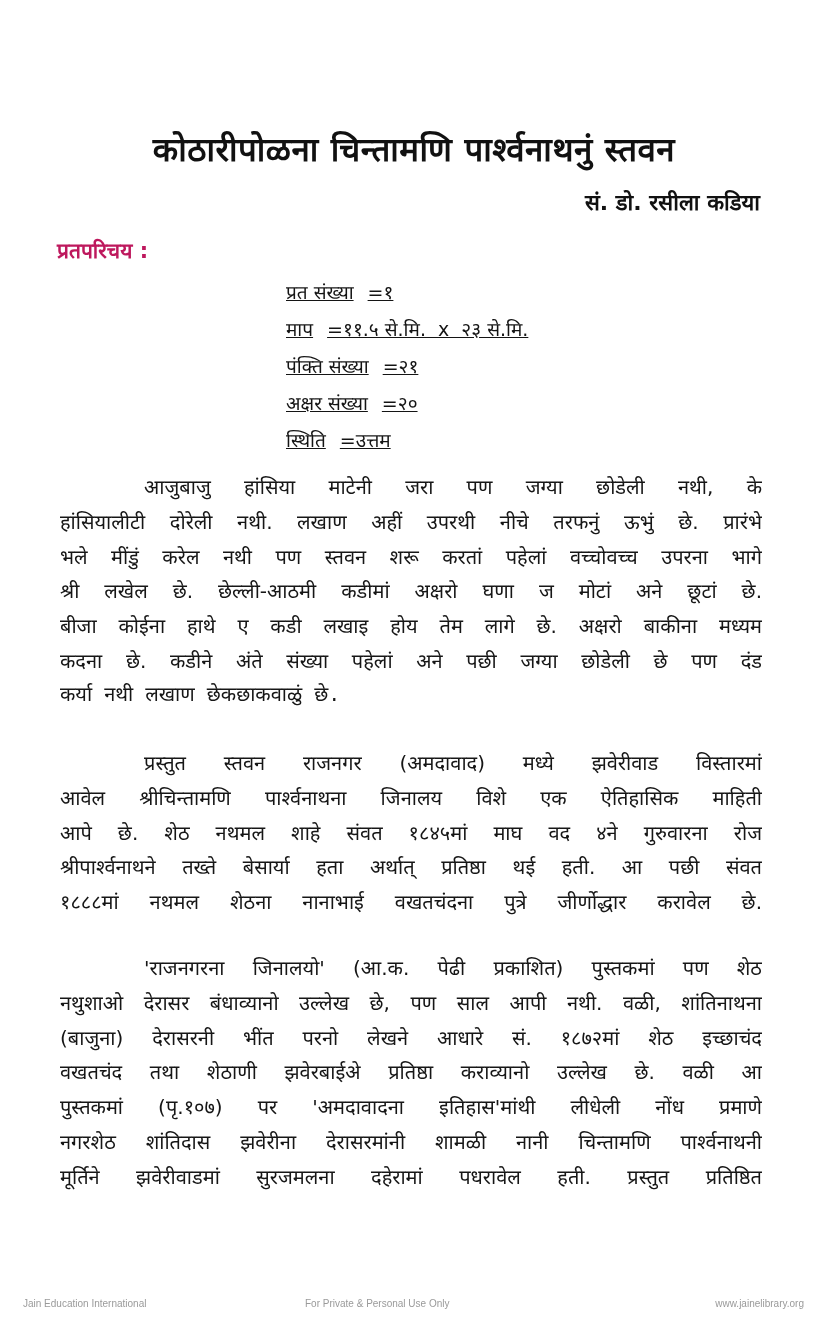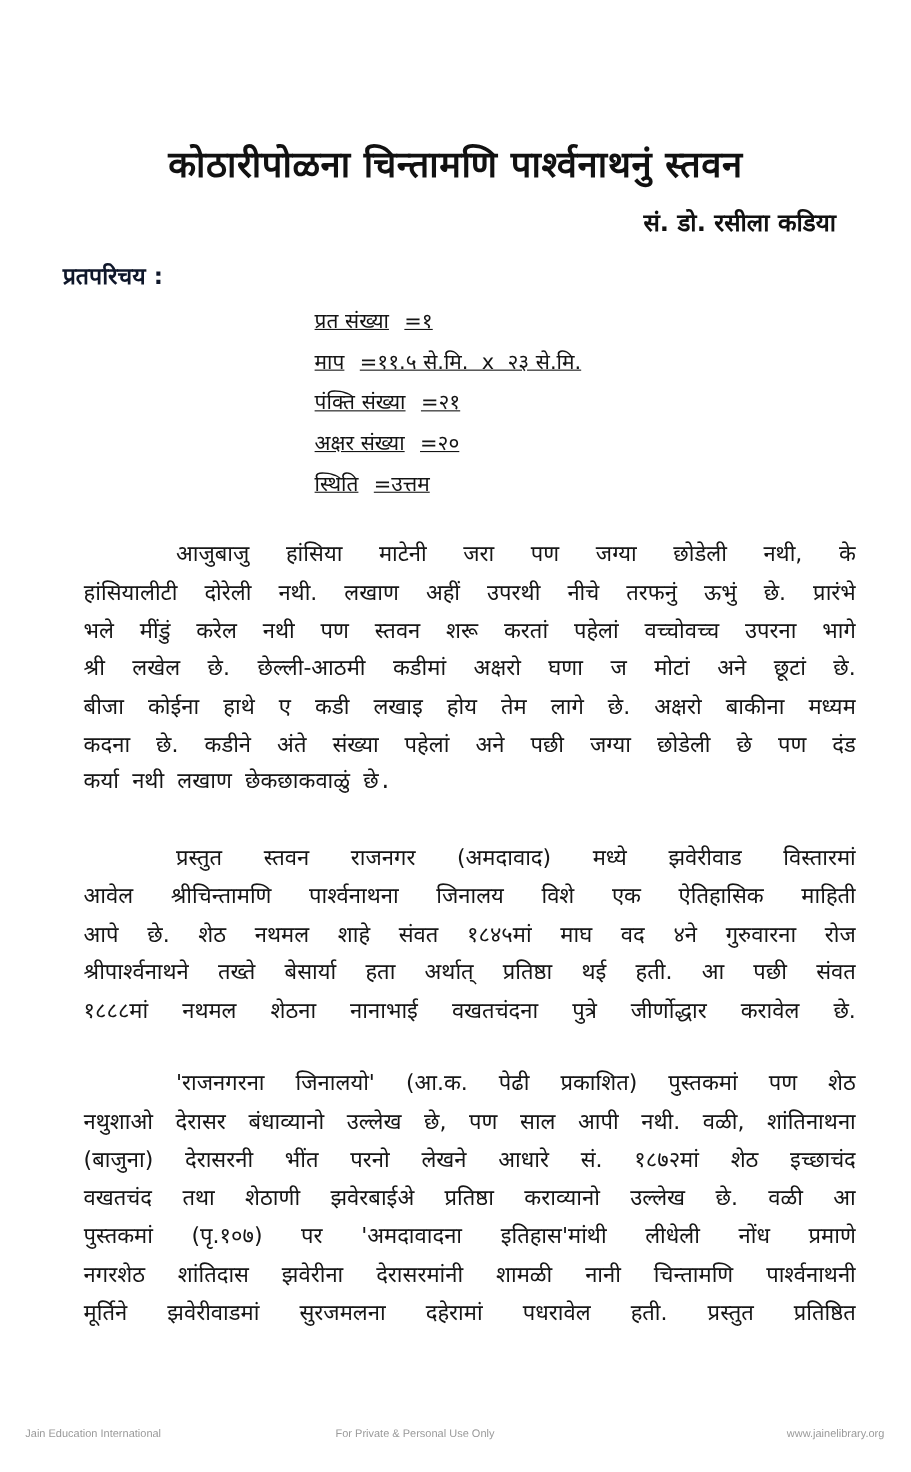--- a/index.html
+++ b/index.html
@@ -39,21 +39,21 @@
       font-size: 22px;
       font-weight: bold;
       color: #111;
     }
     .section-heading {
       position: absolute;
       left: 57px;
       top: 236px;
       font-size: 21px;
       font-weight: bold;
-      color: #0f172a;
+      color: #be185d;
     }
     .meta-list {
       position: absolute;
       left: 286px;
       top: 274px;
       margin: 0;
       padding: 0;
       list-style: none;
       text-decoration: underline;
     }
@@ -63,21 +63,21 @@
       font-size: 19px;
       white-space: nowrap;
     }
     .meta-list .sep {
       margin: 0 4px 0 14px;
     }
     .body-text {
       position: absolute;
       left: 60px;
       width: 702px;
-      margin: 16px;
+      margin: 0;
       font-size: 20px;
       line-height: 34.8px;
       text-align: justify;
       text-align-last: left;
       color: #161616;
     }
     .body-text .line {
       display: block;
       text-align: justify;
       text-align-last: justify;

